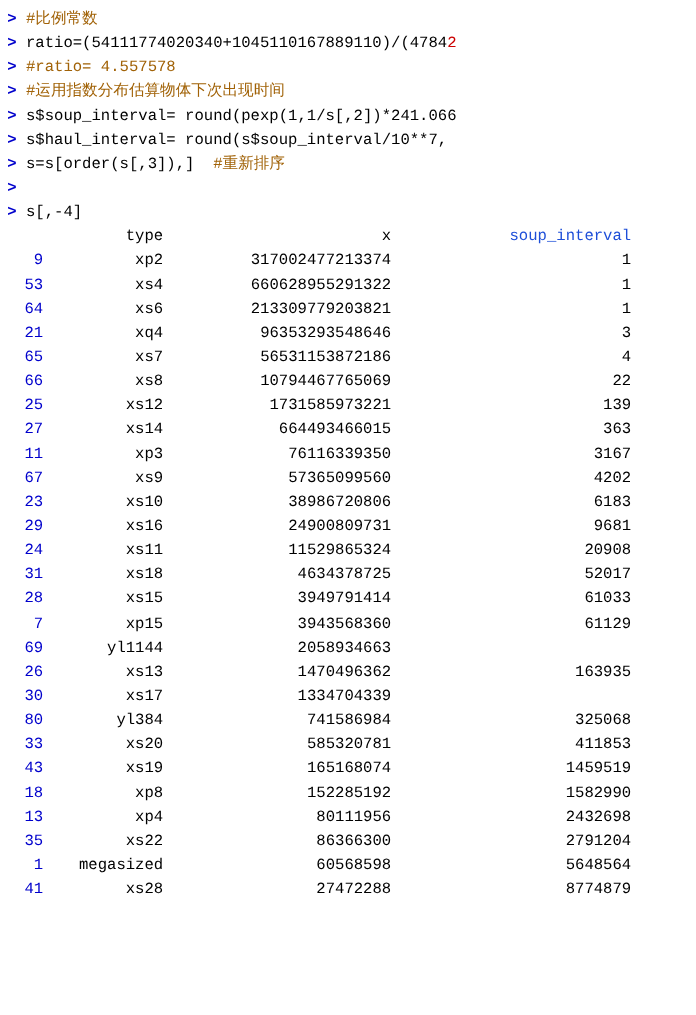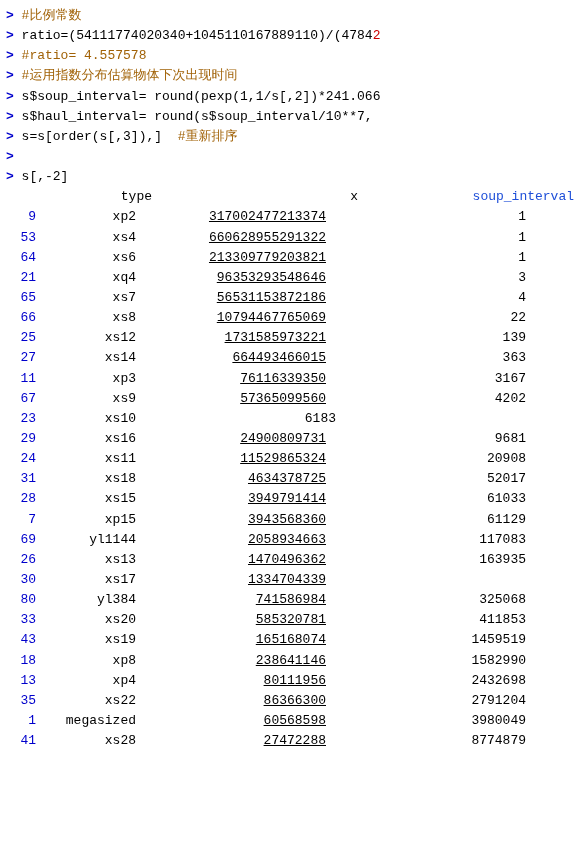--- a/index.html
+++ b/index.html
@@ -34,21 +34,20 @@
       color: #000000;
     }
     
     .table-container {
       padding: 0 6px;
       width: 100%;
     }
     .table-header {
       display: flex;
       line-height: 1.55;
-      justify-content: space-between;
     }
     .col-rownum {
       width: 30px;
       color: #000000;
       text-align: right;
     }
     .col-type {
       width: 100px;
       color: #000000;
       text-align: right;
@@ -63,21 +62,21 @@
       color: #1d4ed8;
       text-align: right;
     }
     .table-row {
       display: flex;
       line-height: 1.55;
     }
     .rn { color: #0000cc; width: 30px; text-align: right; }
     .rv { color: #000000; text-align: right; }
     .rv.type-col { width: 100px; }
-    .rv.x-col { width: 190px; text-decoration: underline; }
+    .rv.x-col { width: 190px; }
     .rv.soup-col { width: 200px; }
   </style>
 </head>
 <body>
 
 <div class="console">
 
   <div class="line">
     <span class="prompt">&gt;&nbsp;</span><span class="comment">#比例常数</span>
   </div>
@@ -96,21 +95,21 @@
   <div class="line">
     <span class="prompt">&gt;&nbsp;</span><span class="code">s$haul_interval= round(s$soup_interval/10**7,</span>
   </div>
   <div class="line">
     <span class="prompt">&gt;&nbsp;</span><span class="code">s=s[order(s[,3]),]&nbsp;&nbsp;<span class="comment">#重新排序</span></span>
   </div>
   <div class="line">
     <span class="prompt">&gt;</span>
   </div>
   <div class="line">
-    <span class="prompt">&gt;&nbsp;</span><span class="code">s[,-2]</span>
+    <span class="prompt">&gt;&nbsp;</span><span class="code">s[,-4]</span>
   </div>
 
   <div class="table-container">
 
     <div class="table-header">
       <span class="col-rownum">&nbsp;</span>
       <span class="col-type">type</span>
       <span class="col-x">x</span>
       <span class="col-soup">soup_interval</span>
     </div>
@@ -172,20 +171,21 @@
         </div>
         <div class="table-row">
           <span class="rn">67</span>
           <span class="rv type-col">xs9</span>
           <span class="rv x-col">57365099560</span>
           <span class="rv soup-col">4202</span>
         </div>
         <div class="table-row">
           <span class="rn">23</span>
           <span class="rv type-col">xs10</span>
+          <span class="rv x-col">38986720806</span>
           <span class="rv soup-col">6183</span>
         </div>
         <div class="table-row">
           <span class="rn">29</span>
           <span class="rv type-col">xs16</span>
           <span class="rv x-col">24900809731</span>
           <span class="rv soup-col">9681</span>
         </div>
         <div class="table-row">
           <span class="rn">24</span>
@@ -208,21 +208,20 @@
         <div class="table-row">
           <span class="rn">7</span>
           <span class="rv type-col">xp15</span>
           <span class="rv x-col">3943568360</span>
           <span class="rv soup-col">61129</span>
         </div>
         <div class="table-row">
           <span class="rn">69</span>
           <span class="rv type-col">yl1144</span>
           <span class="rv x-col">2058934663</span>
-          <span class="rv soup-col">117083</span>
         </div>
         <div class="table-row">
           <span class="rn">26</span>
           <span class="rv type-col">xs13</span>
           <span class="rv x-col">1470496362</span>
           <span class="rv soup-col">163935</span>
         </div>
         <div class="table-row">
           <span class="rn">30</span>
           <span class="rv type-col">xs17</span>
@@ -242,40 +241,40 @@
         </div>
         <div class="table-row">
           <span class="rn">43</span>
           <span class="rv type-col">xs19</span>
           <span class="rv x-col">165168074</span>
           <span class="rv soup-col">1459519</span>
         </div>
         <div class="table-row">
           <span class="rn">18</span>
           <span class="rv type-col">xp8</span>
-          <span class="rv x-col">238641146</span>
+          <span class="rv x-col">152285192</span>
           <span class="rv soup-col">1582990</span>
         </div>
         <div class="table-row">
           <span class="rn">13</span>
           <span class="rv type-col">xp4</span>
           <span class="rv x-col">80111956</span>
           <span class="rv soup-col">2432698</span>
         </div>
         <div class="table-row">
           <span class="rn">35</span>
           <span class="rv type-col">xs22</span>
           <span class="rv x-col">86366300</span>
           <span class="rv soup-col">2791204</span>
         </div>
         <div class="table-row">
           <span class="rn">1</span>
           <span class="rv type-col">megasized</span>
           <span class="rv x-col">60568598</span>
-          <span class="rv soup-col">3980049</span>
+          <span class="rv soup-col">5648564</span>
         </div>
         <div class="table-row">
           <span class="rn">41</span>
           <span class="rv type-col">xs28</span>
           <span class="rv x-col">27472288</span>
           <span class="rv soup-col">8774879</span>
         </div>
       </div>
   </div>
 </div>

